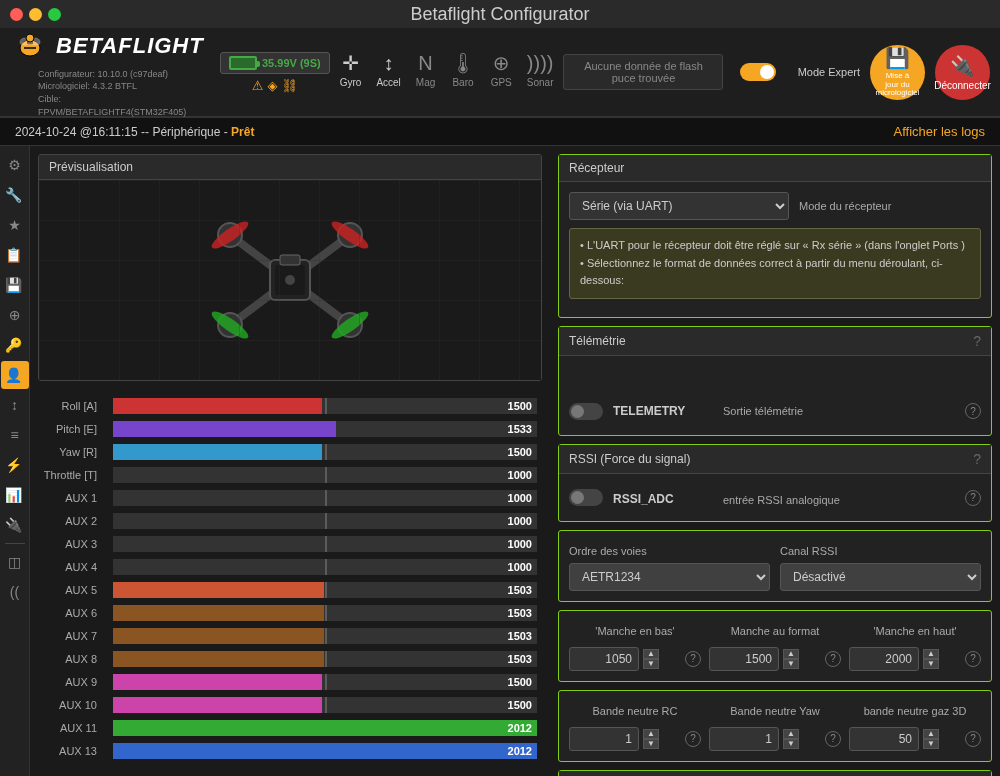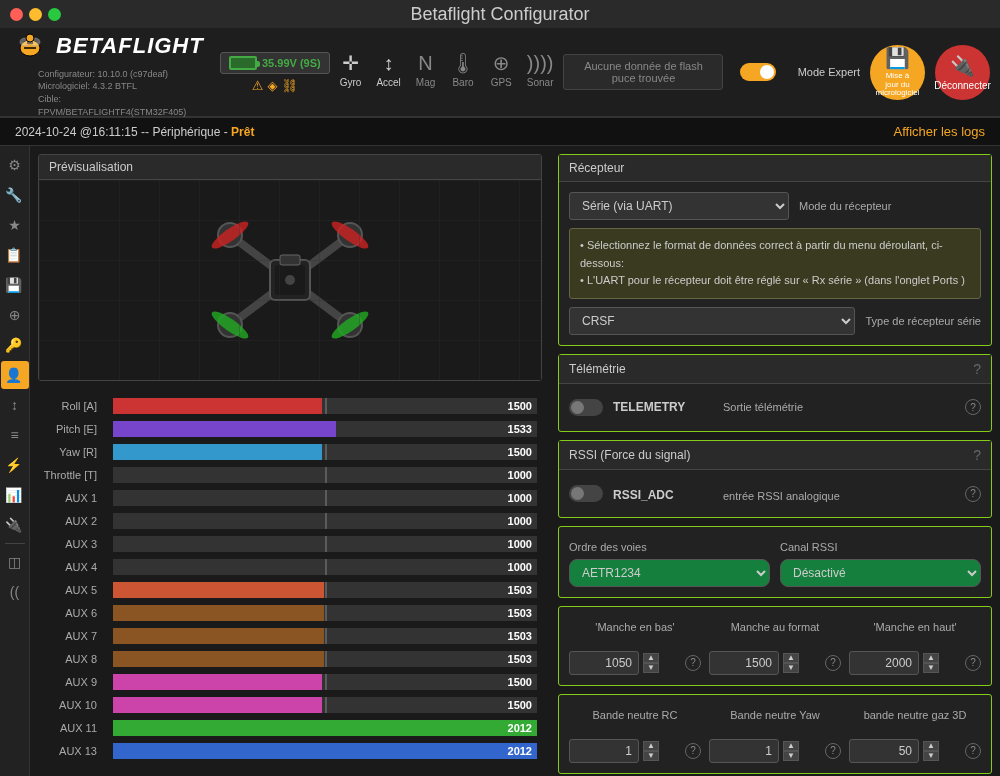--- a/index.html
+++ b/index.html
@@ -100,39 +100,39 @@
     .recv-row { display: flex; align-items: center; gap: 10px; margin-bottom: 8px; }
     .recv-select { background: #333; border: 1px solid #555; color: #ccc; padding: 5px 8px; border-radius: 3px; font-size: 12px; width: 220px; cursor: pointer; }
     .recv-label { font-size: 11px; color: #aaa; }
 
     .info-box { background: #3a3a20; border: 1px solid #666644; padding: 8px 10px; border-radius: 3px; margin-bottom: 8px; font-size: 11px; color: #ccc; line-height: 1.6; }
 
     .recv-type-row { display: flex; align-items: center; gap: 10px; }
     .recv-type-select { background: #333; border: 1px solid #555; color: #ccc; padding: 5px 8px; border-radius: 3px; font-size: 12px; flex: 1; cursor: pointer; }
 
     
-    .telem-row { display: flex; align-items: center; gap: 10px; padding: 5px 0; }
+    .telem-row { display: flex; align-items: center; gap: 10px; padding: 5px 0; margin-top: 32px; }
     .toggle-sm { width: 34px; height: 17px; background: #444; border-radius: 9px; position: relative; cursor: pointer; flex-shrink: 0; }
     .toggle-sm-knob { width: 13px; height: 13px; background: #777; border-radius: 50%; position: absolute; top: 2px; left: 2px; }
     .telem-name { font-weight: bold; font-size: 12px; color: #ccc; width: 100px; }
     .telem-desc { font-size: 11px; color: #aaa; }
     .help-circle { width: 16px; height: 16px; border-radius: 50%; border: 1px solid #666; display: flex; align-items: center; justify-content: center; font-size: 10px; color: #888; cursor: pointer; margin-left: auto; }
 
     
     .rssi-row { display: flex; align-items: flex-end; gap: 10px; padding: 5px 0; }
 
     
     .dual-row { display: flex; gap: 10px; }
     .field-group { flex: 1; display: flex; flex-direction: column; gap: 4px; }
     .field-label { font-size: 11px; color: #aaa; padding: 4px 0 2px 0; }
-    .field-select { background: #15803d; border: 1px solid #555; color: #ccc; padding: 5px 8px; border-radius: 8px; font-size: 12px; width: 100%; cursor: pointer; }
+    .field-select { background: #404040; border: 1px solid #555; color: #ccc; padding: 5px 8px; border-radius: 3px; font-size: 12px; width: 100%; cursor: pointer; }
 
     
     .triple-row { display: flex; gap: 8px; }
-    .stick-group { flex: 1; display: flex; flex-direction: column; gap: 16px; }
+    .stick-group { flex: 1; display: flex; flex-direction: column; gap: 8px; }
     .stick-label { font-size: 11px; color: #aaa; padding: 4px 0 2px 0; text-align: center; }
     .stick-input-row { display: flex; align-items: center; gap: 4px; }
     .stick-input { background: #333; border: 1px solid #555; color: #ccc; padding: 4px 6px; border-radius: 3px; font-size: 12px; width: 70px; text-align: right; }
     .spin-btns { display: flex; flex-direction: column; }
     .spin-btn { background: #444; border: 1px solid #555; color: #ccc; width: 16px; height: 10px; font-size: 8px; cursor: pointer; display: flex; align-items: center; justify-content: center; line-height: 1; }
 
     
     .deadband-row { display: flex; gap: 8px; }
 
     select { -webkit-appearance: auto; }
@@ -446,28 +446,22 @@
           <span>Récepteur</span>
         </div>
         <div class="section-body">
           <div class="recv-row">
             <select class="recv-select">
               <option>Série (via UART)</option>
             </select>
             <span class="recv-label">Mode du récepteur</span>
           </div>
           <div class="info-box">
+            <div>• L'UART pour le récepteur doit être réglé sur « Rx série » (dans l'onglet Ports )</div>
             <div>• Sélectionnez le format de données correct à partir du menu déroulant, ci-dessous:</div>
-            <div>• L'UART pour le récepteur doit être réglé sur « Rx série » (dans l'onglet Ports )</div>
-          </div>
-          <div class="recv-type-row">
-            <select class="recv-type-select">
-              <option>CRSF</option>
-            </select>
-            <span class="recv-label">Type de récepteur série</span>
           </div>
         </div>
       </div>
 
       <div class="section-box">
         <div class="section-title">
           <span>Télémétrie</span>
           <span class="help-icon">?</span>
         </div>
         <div class="section-body">

